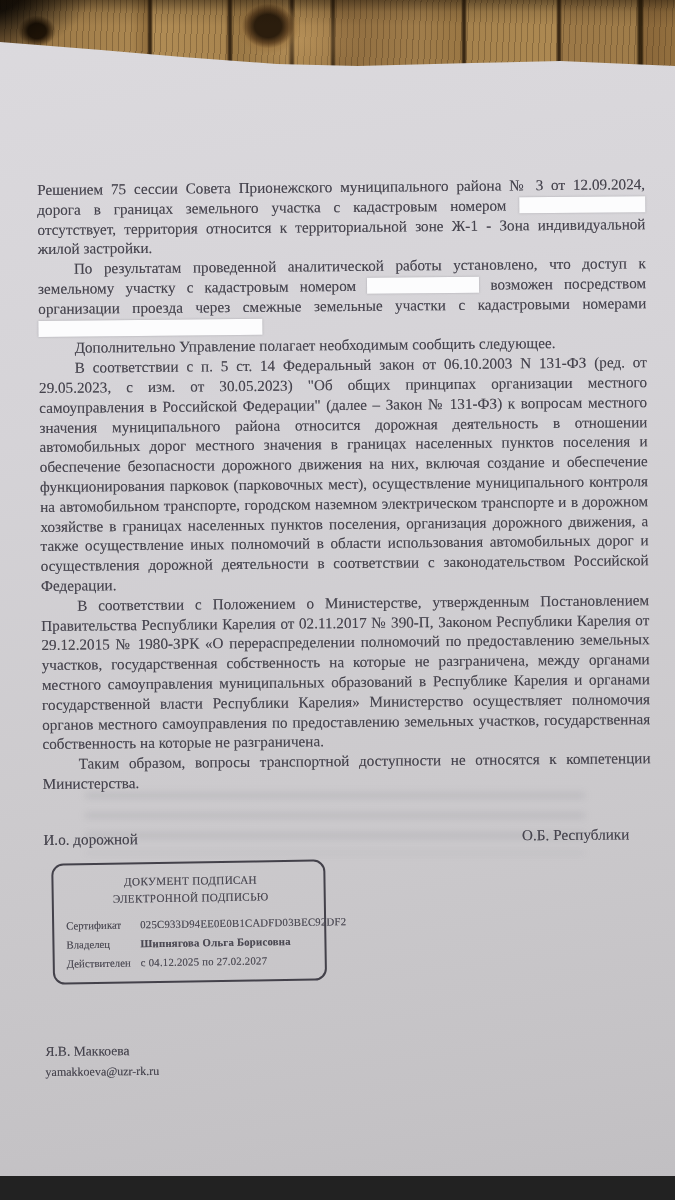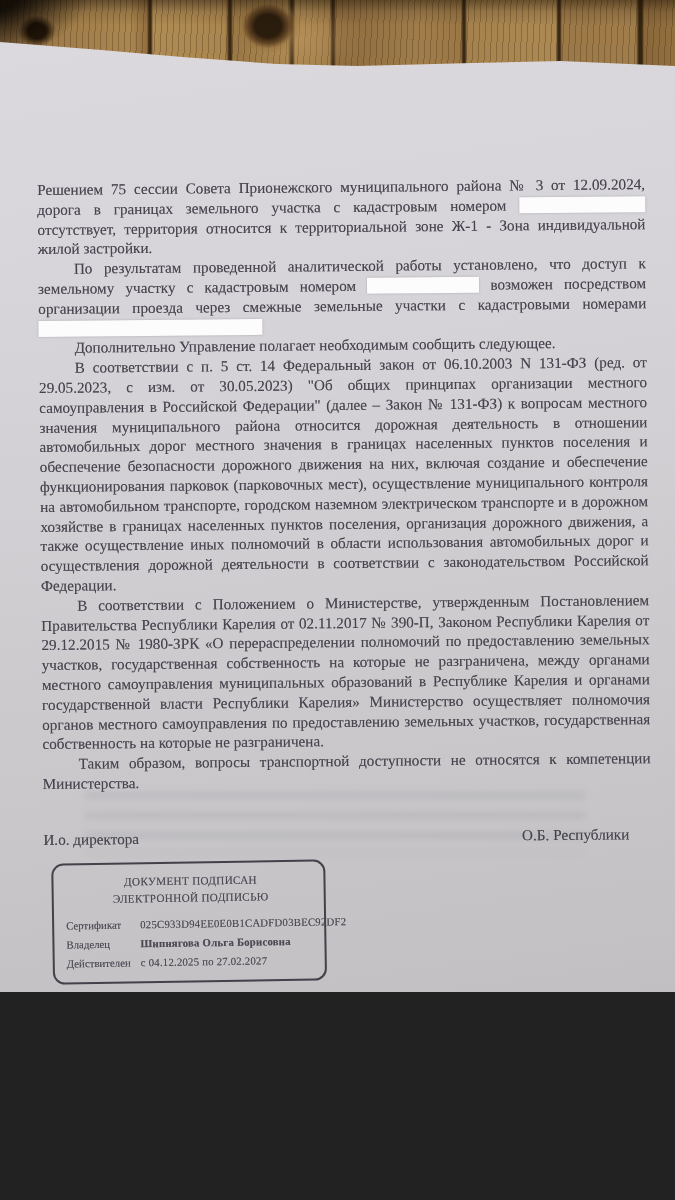--- a/index.html
+++ b/index.html
@@ -1,17 +1,17 @@
 <!DOCTYPE html>
 <html><head>
 <meta charset="utf-8">
 <style>
   html,body { margin:0; padding:0; background:#222; }
   .scene {
-    position:relative; width:675px; height:992px; overflow:hidden;
+    position:relative; width:675px; height:1176px; overflow:hidden;
     font-family:"Liberation Serif", serif;
     background:
       linear-gradient(180deg, rgba(20,12,4,0.45) 0px, rgba(20,12,4,0.12) 12px, rgba(20,12,4,0) 26px),
       radial-gradient(150px 100px at -20px -15px, rgba(0,0,0,0.85) 30%, rgba(0,0,0,0.35) 55%, rgba(0,0,0,0) 75%),
       radial-gradient(42px 36px at 268px 26px, #2b1d0d 0 32%, rgba(86,58,28,0.85) 48%, rgba(146,108,58,0.4) 62%, rgba(146,108,58,0) 78%),
       radial-gradient(24px 20px at 37px 31px, #241708 0 38%, rgba(70,48,22,0.7) 58%, rgba(70,48,22,0) 78%),
       radial-gradient(90px 55px at 302px 40px, rgba(196,156,98,0.45), rgba(196,156,98,0) 70%),
       repeating-linear-gradient(93deg, rgba(62,42,20,0.30) 0 1px, rgba(62,42,20,0) 1px 6px),
       linear-gradient(90deg,
         #8a683c 0px, #9f7c49 60px, #aa8650 130px, #926f3e 147px,
@@ -94,21 +94,21 @@
 
       <p class="indent">Дополнительно Управление полагает необходимым сообщить следующее.</p>
 
       <p class="indent">В соответствии с п. 5 ст. 14 Федеральный закон от 06.10.2003 N 131-ФЗ (ред. от 29.05.2023, с изм. от 30.05.2023) "Об общих принципах организации местного самоуправления в Российской Федерации" (далее – Закон № 131-ФЗ) к вопросам местного значения муниципального района относится дорожная деятельность в отношении автомобильных дорог местного значения в границах населенных пунктов поселения и обеспечение безопасности дорожного движения на них, включая создание и обеспечение функционирования парковок (парковочных мест), осуществление муниципального контроля на автомобильном транспорте, городском наземном электрическом транспорте и в дорожном хозяйстве в границах населенных пунктов поселения, организация дорожного движения, а также осуществление иных полномочий в области использования автомобильных дорог и осуществления дорожной деятельности в соответствии с законодательством Российской Федерации.</p>
 
       <p class="indent">В соответствии с Положением о Министерстве, утвержденным Постановлением Правительства Республики Карелия от 02.11.2017 № 390-П, Законом Республики Карелия от 29.12.2015 № 1980-ЗРК «О перераспределении полномочий по предоставлению земельных участков, государственная собственность на которые не разграничена, между органами местного самоуправления муниципальных образований в Республике Карелия и органами государственной власти Республики Карелия» Министерство осуществляет полномочия органов местного самоуправления по предоставлению земельных участков, государственная собственность на которые не разграничена.</p>
 
       <p class="indent">Таким образом, вопросы транспортной доступности не относятся к компетенции Министерства.</p>
 
       <div class="sig-row">
-        <span>И.о. директора</span>
+        <span>И.о. дорожной</span>
         <span>О.Б. Республики</span>
       </div>
 
       <div class="stamp">
         <div class="stamp-title">
           <div>ДОКУМЕНТ ПОДПИСАН</div>
           <div>ЭЛЕКТРОННОЙ ПОДПИСЬЮ</div>
         </div>
         <div class="stamp-rows">
           <div class="stamp-row">

